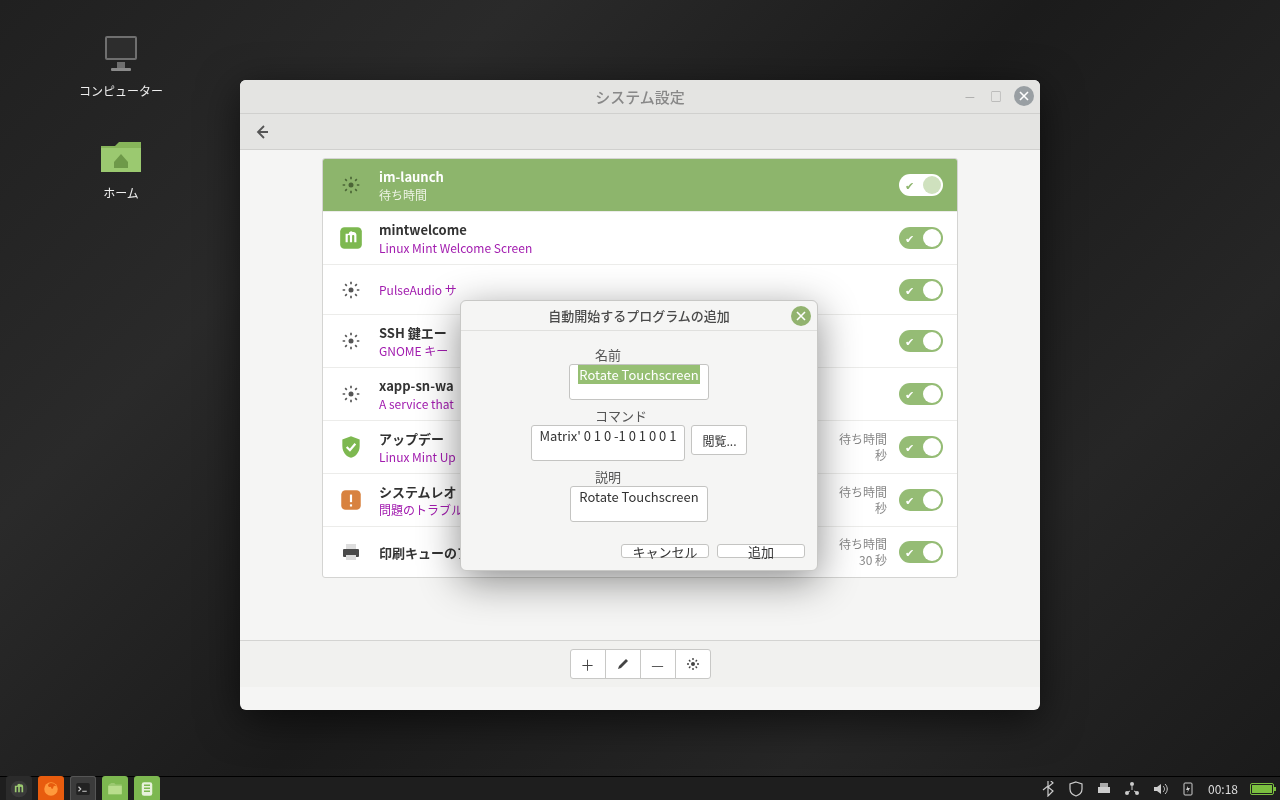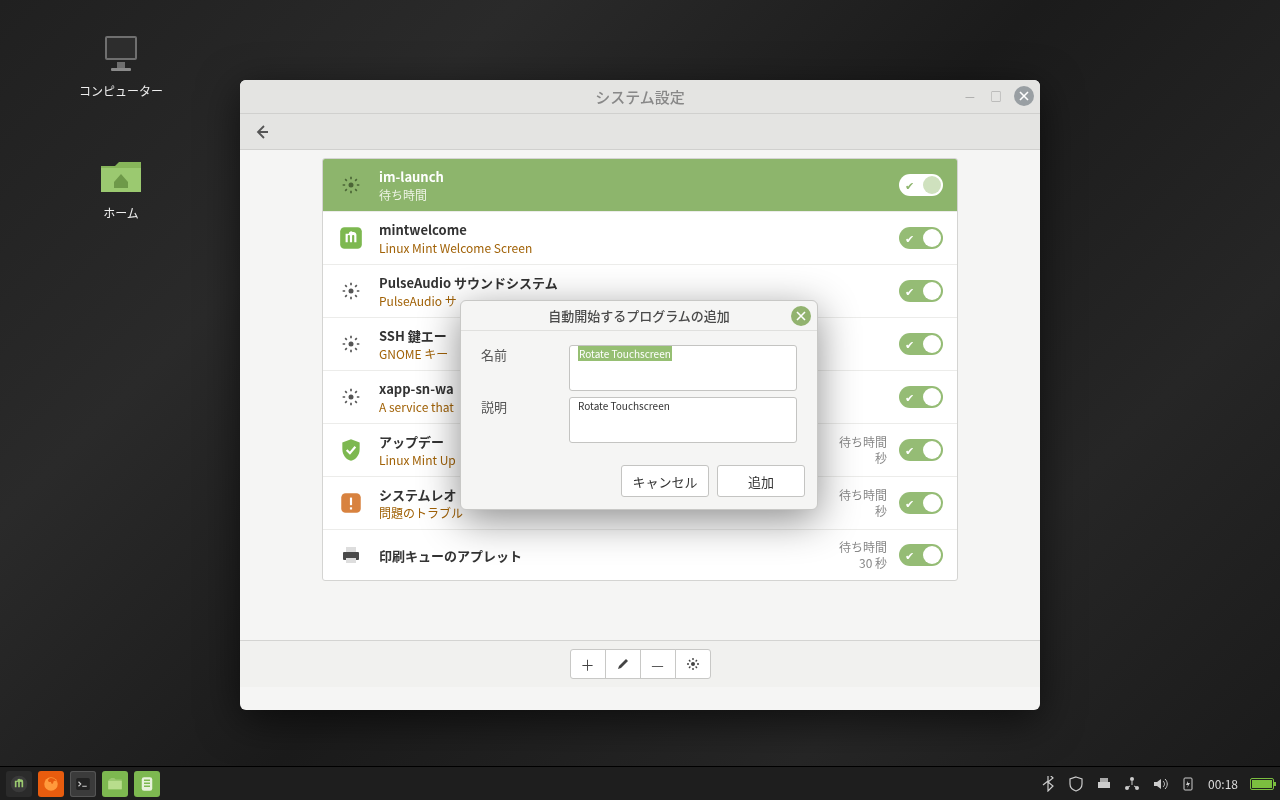--- a/index.html
+++ b/index.html
@@ -56,21 +56,21 @@
 .list-row {
   display: flex; align-items: center; padding: 8px 14px; position: relative;
   border-bottom: 1px solid #ececea;
   min-height: 50px;
 }
 .list-row:last-child { border-bottom: none; }
 .list-row.selected { background: #8db56c; color: #fff; }
 .row-icon { width: 28px; height: 28px; margin-right: 14px; display: flex; align-items: center; justify-content: center; }
 .row-text { flex: 1; min-width: 0; }
 .row-title { font-weight: 700; font-size: 13px; }
-.row-desc { font-size: 12px; color: #a16207; white-space: nowrap; overflow: hidden; text-overflow: ellipsis; }
+.row-desc { font-size: 12px; color: #a21caf; white-space: nowrap; overflow: hidden; text-overflow: ellipsis; }
 .list-row.selected .row-desc { color: #ecf3e4; }
 .row-wait { font-size: 12px; color: #888; text-align: right; margin-right: 12px; line-height: 1.3; width: 60px;}
 .toggle {
   width: 44px; height: 22px; border-radius: 11px; background: #95bc75; position: relative;
   display:flex; align-items:center;
 }
 .toggle .knob {
   position: absolute; right: 2px; top: 2px; width: 18px; height: 18px; border-radius: 50%; background: #fff;
 }
 .toggle .check { position:absolute; left:6px; color:#fff; font-size:11px; }
@@ -99,47 +99,47 @@
   z-index: 20;
 }
 .dialog .dlg-title {
   height: 30px; display: flex; align-items: center; justify-content: center;
   position: relative; color: #4a4a4a; font-size: 13px; font-weight:500;
   border-bottom: 1px solid #e0e0de;
 }
 .dlg-close { position: absolute; right: 6px; top: 5px; width: 20px; height: 20px; border-radius: 50%; background:#92b36f; display: flex; align-items: center; justify-content: center;}
 .dlg-close svg { width:10px; height:10px; }
 .dlg-body { padding: 8px 12px 12px; }
-.dlg-row { display: flex; margin: 6px 8px; }
+.dlg-row { display: flex; align-items: center; margin: 6px 0; flex-direction: column; }
 .dlg-label { width: 88px; color: #555; font-size: 13px; }
 .dlg-inputs { flex: 1; display:flex; gap:6px; }
 .dlg-input {
-  flex: 1; height: 46px; border: 1px solid #c4c4c2; border-radius: 3px;
-  background: #fff; padding: 0 8px; font-size: 10px; color:#333;
+  flex: 1; height: 36px; border: 1px solid #c4c4c2; border-radius: 3px;
+  background: #fff; padding: 0 8px; font-size: 13px; color:#333;
 }
 .dlg-input.sel { background: #fff; }
 .dlg-input.sel span { background:#96bf73; color:#fff; padding:0 1px;}
 .dlg-browse {
   width: 56px; height: 30px; border: 1px solid #c4c4c2; border-radius: 3px; background:#fff;
   font-size:12px; display:flex; align-items:center; justify-content:center;
 }
 .spinbox { display:flex; }
 .spin { width:42px; height:30px; border:1px solid #c4c4c2; background:#fff; padding:0 8px; font-size:13px; display:flex; align-items:center; }
 .spin-btn { width:34px; height:30px; border:1px solid #c4c4c2; margin-left:-1px; background:#fff; display:flex; align-items:center; justify-content:center; font-size:16px; color:#555;}
 .spin-btn.last { border-radius:0 3px 3px 0;}
 .spin.first { border-radius: 3px 0 0 3px;}
 .dlg-actions { display:flex; justify-content:flex-end; gap:8px; padding: 4px 12px 12px;}
 .dlg-btn {
-  min-width: 88px; height: 32px; border:1px solid #c4c4c2; background:#fff; border-radius:3px;
+  min-width: 88px; height: 14px; border:1px solid #c4c4c2; background:#fff; border-radius:3px;
   display:flex; align-items:center; justify-content:center; font-size:13px;
 }
 
 
 .panel {
-  position: absolute; left:0; right:0; bottom:0; height: 34px;
+  position: absolute; left:0; right:0; bottom:0; height: 24px;
   background: #1e1e1e; border-top:1px solid #000;
   display:flex; align-items:center; padding: 0 6px; color:#ddd;
 }
 .panel .left { display:flex; gap:6px; align-items:center;}
 .panel .right { margin-left:auto; display:flex; gap:12px; align-items:center; font-size:12px;}
 .task-icon { width:26px; height:26px; border-radius:3px; background:#333; display:flex; align-items:center; justify-content:center;}
 .task-icon.active { background:#3b3b3b; box-shadow:inset 0 0 0 1px #555;}
 .tray-icon { width:16px; height:16px; color:#ccc; }
 .battery { width:24px; height:12px; border:1px solid #7bbf3f; border-radius:2px; position:relative;}
 .battery::after{ content:""; position:absolute; right:-3px; top:3px; width:2px; height:4px; background:#7bbf3f;}
@@ -156,21 +156,21 @@
   <div class="pic">
     <svg viewBox="0 0 48 48">
         <rect x="8" y="6" width="32" height="24" rx="2" fill="#6f6f6f"></rect>
         <rect x="10" y="8" width="28" height="20" fill="#2d2d2d"></rect>
         <rect x="20" y="32" width="8" height="6" fill="#6f6f6f"></rect>
         <rect x="14" y="38" width="20" height="3" rx="1" fill="#8a8a8a"></rect>
       </svg>
   </div>
   <div>コンピューター</div>
 </div>
-<div class="desktop-icon" style="left:66px; top:152px;">
+<div class="desktop-icon" style="left:66px; top:132px;">
   <div class="pic">
     <svg viewBox="0 0 48 48">
         <path d="M4 14 L18 14 L22 10 L44 10 L44 40 L4 40 Z" fill="#87b55a"></path>
         <path d="M4 16 L44 16 L44 40 L4 40 Z" fill="#9bc970"></path>
         <path d="M17 30 L24 22 L31 30 L31 36 L17 36 Z" fill="#6e9949"></path>
       </svg>
   </div>
   <div>ホーム</div>
 </div>
 
@@ -234,21 +234,20 @@
       </div>
 
       <div class="list-row">
         <div class="row-icon">
           <svg viewBox="0 0 24 24" width="20" height="20">
               <circle cx="12" cy="12" r="3" fill="#555"></circle>
               <path d="M12 2v3M12 19v3M2 12h3M19 12h3M5 5l2 2M17 17l2 2M19 5l-2 2M5 19l2-2" stroke="#555" stroke-width="2"></path>
             </svg>
         </div>
         <div class="row-text">
-          <div class="row-title">PulseAudio サウンドシステム</div>
           <div class="row-desc">PulseAudio サ</div>
         </div>
         <div class="toggle">
             <span class="check">✔</span>
             <div class="knob"></div>
           </div>
       </div>
 
       <div class="list-row">
         <div class="row-icon">
@@ -374,20 +373,27 @@
     </div>
   </div>
   <div class="dlg-body">
     <div class="dlg-row">
       <div class="dlg-label">名前</div>
       <div class="dlg-inputs">
         <div class="dlg-input sel"><span>Rotate Touchscreen</span></div>
       </div>
     </div>
     <div class="dlg-row">
+      <div class="dlg-label">コマンド</div>
+      <div class="dlg-inputs">
+        <div class="dlg-input" style="overflow:hidden; white-space:nowrap; direction:rtl; text-align:left;"><span style="direction:ltr; unicode-bidi:bidi-override;">Matrix' 0 1 0 -1 0 1 0 0 1</span></div>
+        <div class="dlg-browse">閲覧...</div>
+      </div>
+    </div>
+    <div class="dlg-row">
       <div class="dlg-label">説明</div>
       <div class="dlg-inputs">
         <div class="dlg-input">Rotate Touchscreen</div>
       </div>
     </div>
   </div>
   <div class="dlg-actions">
     <div class="dlg-btn">キャンセル</div>
     <div class="dlg-btn">追加</div>
   </div>

